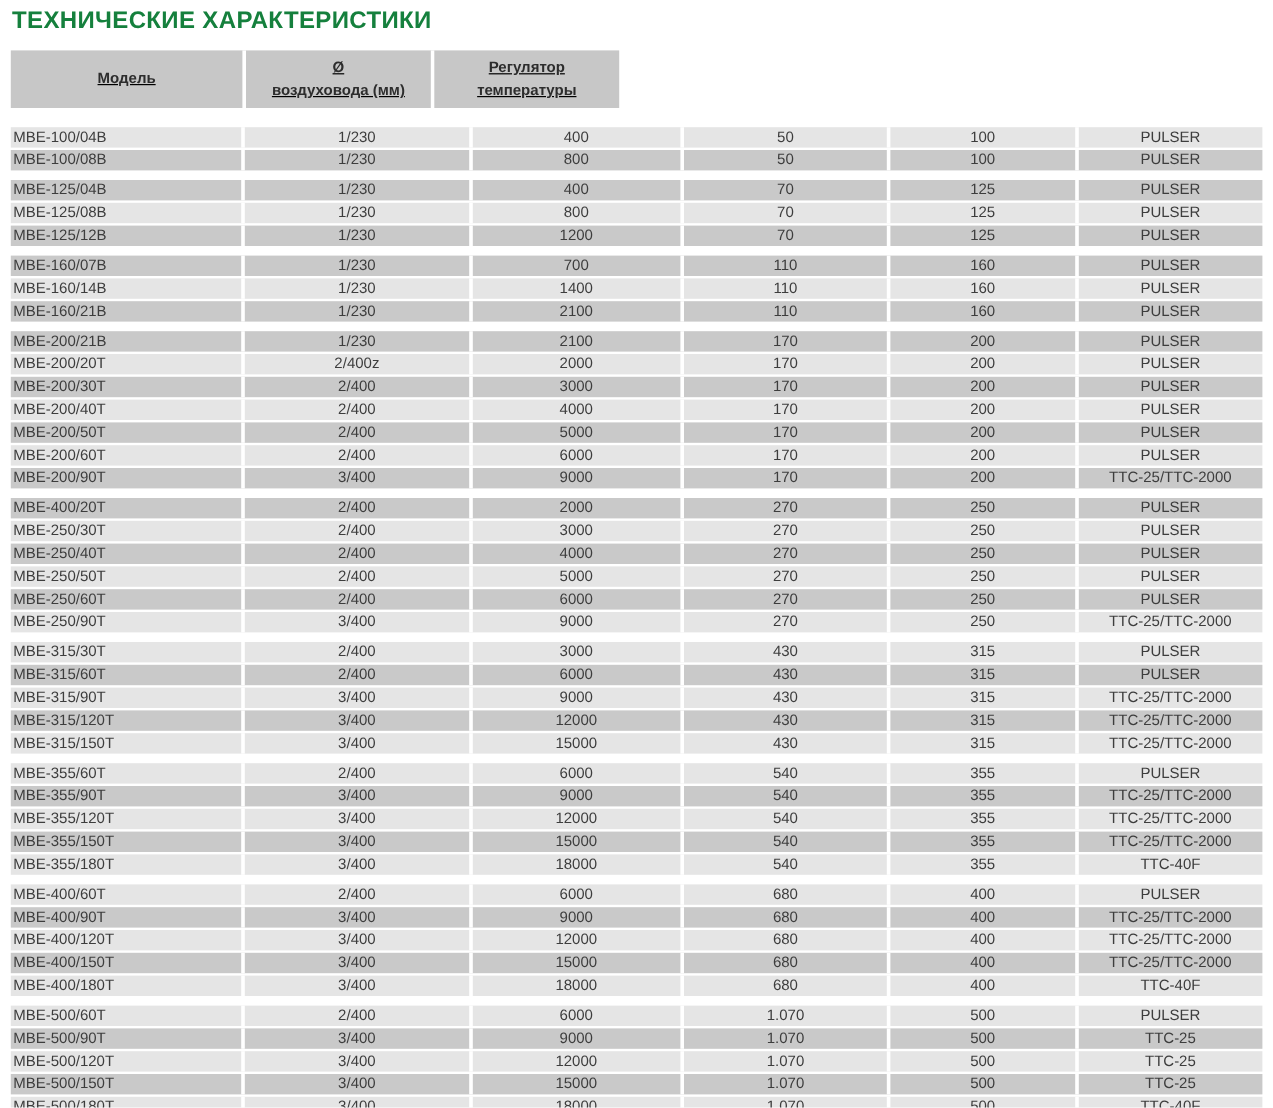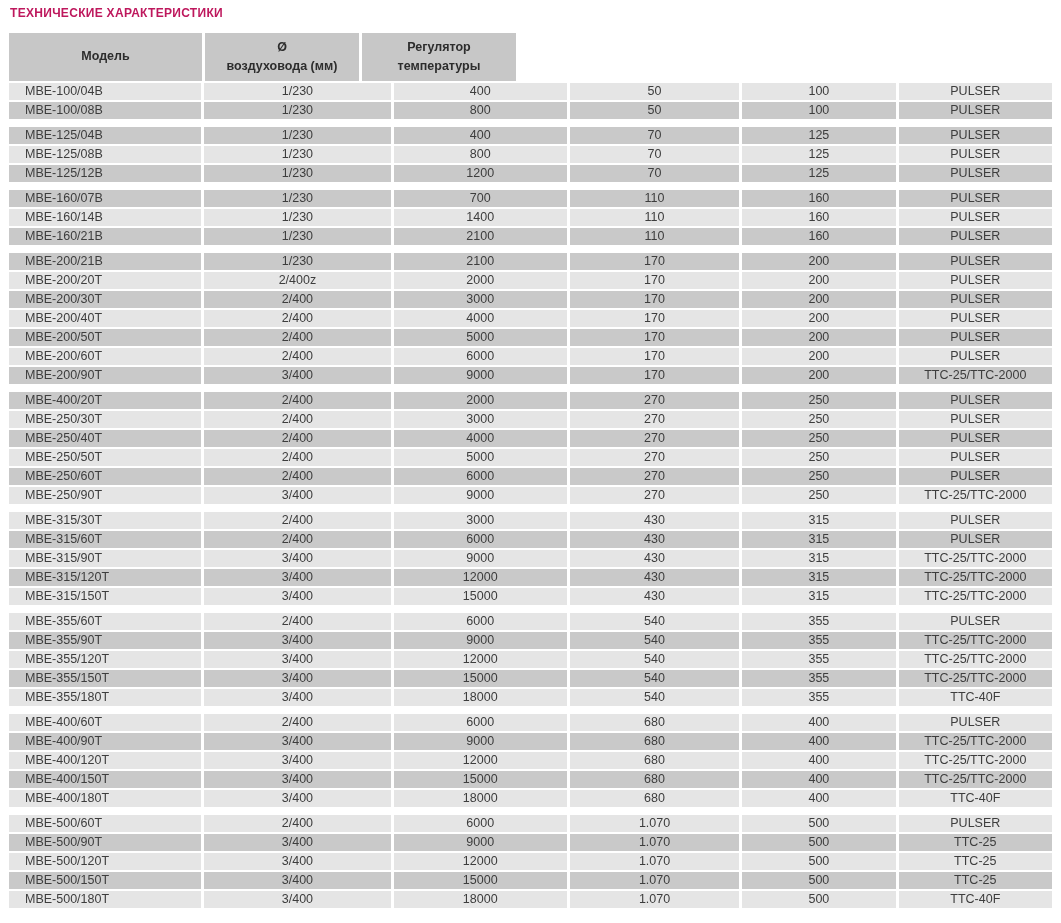--- a/index.html
+++ b/index.html
@@ -5,42 +5,42 @@
   * { box-sizing: border-box; }
   html, body {
     margin: 0; padding: 0;
     width: 1061px; height: 923px;
     background: #ffffff;
     font-family: "Liberation Sans", sans-serif;
     overflow: hidden;
   }
   .page { padding: 5px 9px 0 9px; }
   .title {
-    font-size: 12px;
+    font-size: 20px;
     font-weight: bold;
-    color: #be185d;
+    color: #15803d;
     letter-spacing: 0.3px;
     margin: 1px 0 13px 1px;
   }
   .tbl { width: 1043px; }
   .row { display: flex; }
-  .hdr-row { height: 48px; margin-bottom: 2px; }
+  .hdr-row { height: 48px; margin-bottom: 16px; text-decoration: underline; }
   .data-row { height: 17px; margin-bottom: 2px; }
   .data-row.group-end { margin-bottom: 8px; }
   .cell {
     border-right: 3px solid #ffffff;
     font-size: 12.5px;
     color: #3d3d3d;
     text-align: center;
     line-height: 17px;
     white-space: nowrap;
     overflow: hidden;
   }
   .cell:last-child { border-right: none; }
-  .c0 { width: 196px; text-align: left; padding-left: 16px; }
+  .c0 { width: 196px; text-align: left; padding-left: 2px; }
   .c1 { width: 190px; }
   .c2 { width: 177px; }
   .c3 { width: 173px; }
   .c4 { width: 157px; }
   .c5 { width: 154px; }
   .hdr-cell {
     display: flex;
     flex-direction: column;
     justify-content: center;
     align-items: center;

